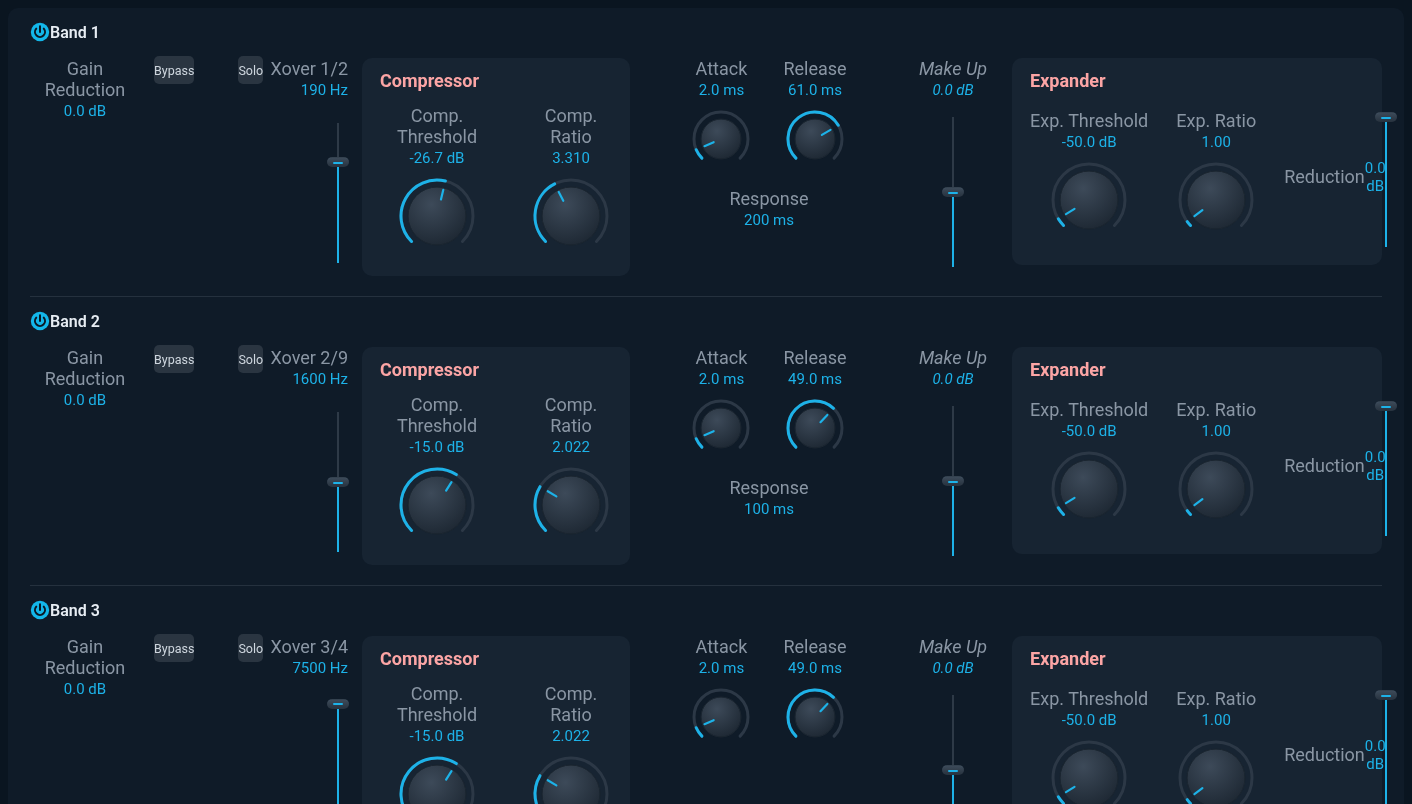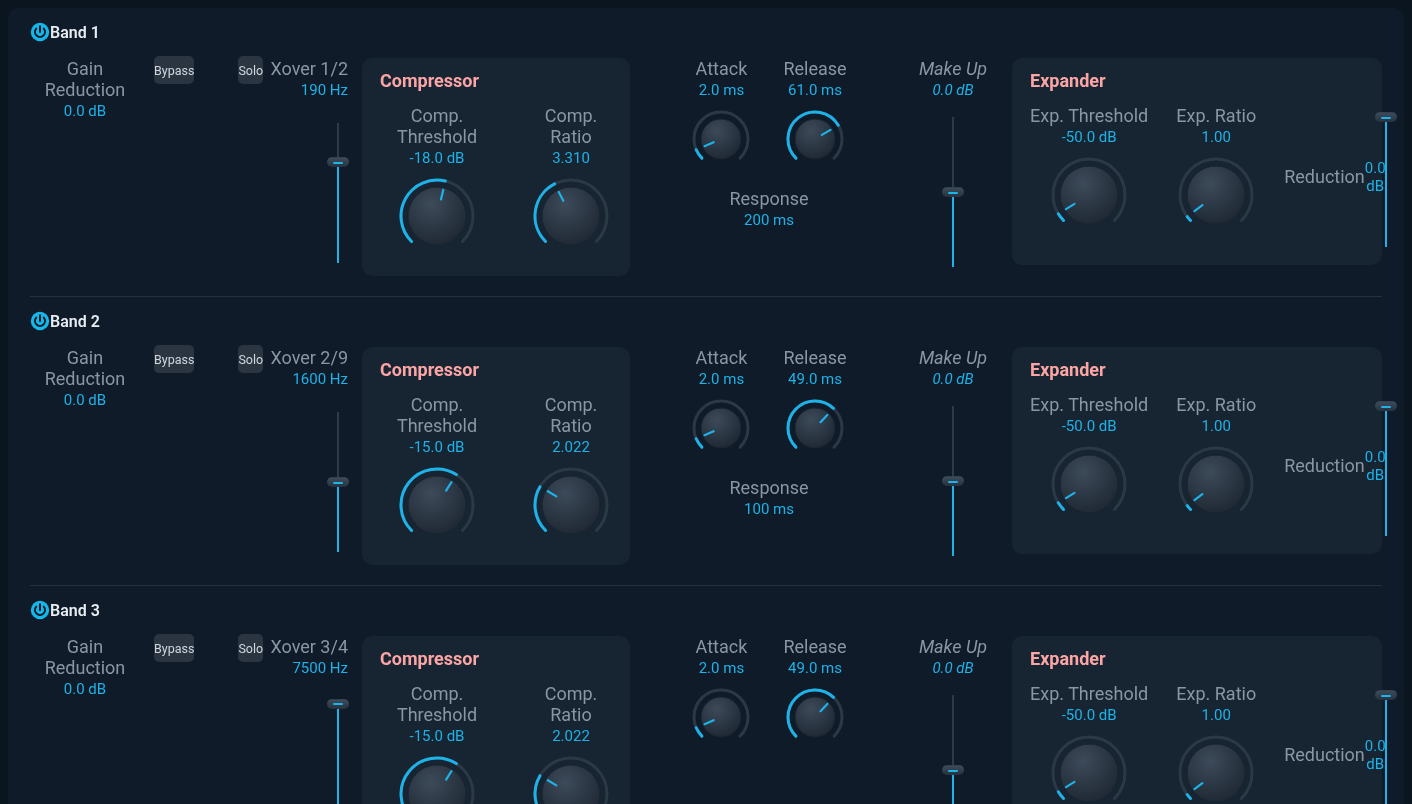--- a/index.html
+++ b/index.html
@@ -106,21 +106,21 @@
     display:flex; flex-direction:column; align-items:center;
     text-align:center;
   }
   .knob-wrap { margin-top: 10px; }
   
   .col-dyn { display:flex; flex-direction:column; align-items:center; gap:8px; padding-top:0;}
   .dyn-top { display:flex; gap:32px; align-items:flex-start; }
   .col-makeup { width:90px; display:flex; flex-direction:column; align-items:center; text-align:center;font-style:italic;}
   .col-makeup .vslider { height: 150px; margin-top:18px;}
   
-  .expander-row { display:flex; gap:28px; align-items:flex-start; }
+  .expander-row { display:flex; gap:28px; align-items:center; }
   .col-reduction { width:70px; display:flex; flex-direction:row; align-items:center; text-align:center;}
   .col-reduction .vslider { height: 130px; margin-top:12px;}
   .response { margin-top: 8px; text-align:center; }
 </style>
 </head>
 <body>
 
 <div class="panel" id="root">
   <div class="band">
     <div class="band-header">
@@ -155,21 +155,21 @@
               <div class="notch"></div>
             </div>
   </div>
       </div>
 
       <div class="section" style="width:268px">
         <div class="section-title">Compressor</div>
         <div class="knob-row">
           <div class="param">
     <div class="label">Comp. Threshold</div>
-    <div class="value">-18.0 dB</div>
+    <div class="value">-26.7 dB</div>
     <div class="knob-wrap"><svg width="78" height="78" viewBox="0 0 78 78">
     <defs>
       <radialGradient id="g78" cx="40%" cy="30%" r="80%">
         <stop offset="0%" stop-color="#3d4a59"></stop>
         <stop offset="100%" stop-color="#1b2530"></stop>
       </radialGradient>
     </defs>
     <path d="M 13.544155877284282 64.45584412271572 A 36 36 0 1 1 64.45584412271572 64.45584412271572" stroke="#2c3846" stroke-width="3" fill="none" stroke-linecap="round"></path>
     <path d="M 13.544155877284282 64.45584412271572 A 36 36 0 0 1 47.4040330988126 3.994682865683643" stroke="#1db2e8" stroke-width="3" fill="none" stroke-linecap="round"></path>
     <circle cx="39" cy="39" r="29" fill="url(#g78)" stroke="#0d1620" stroke-width="1"></circle>

